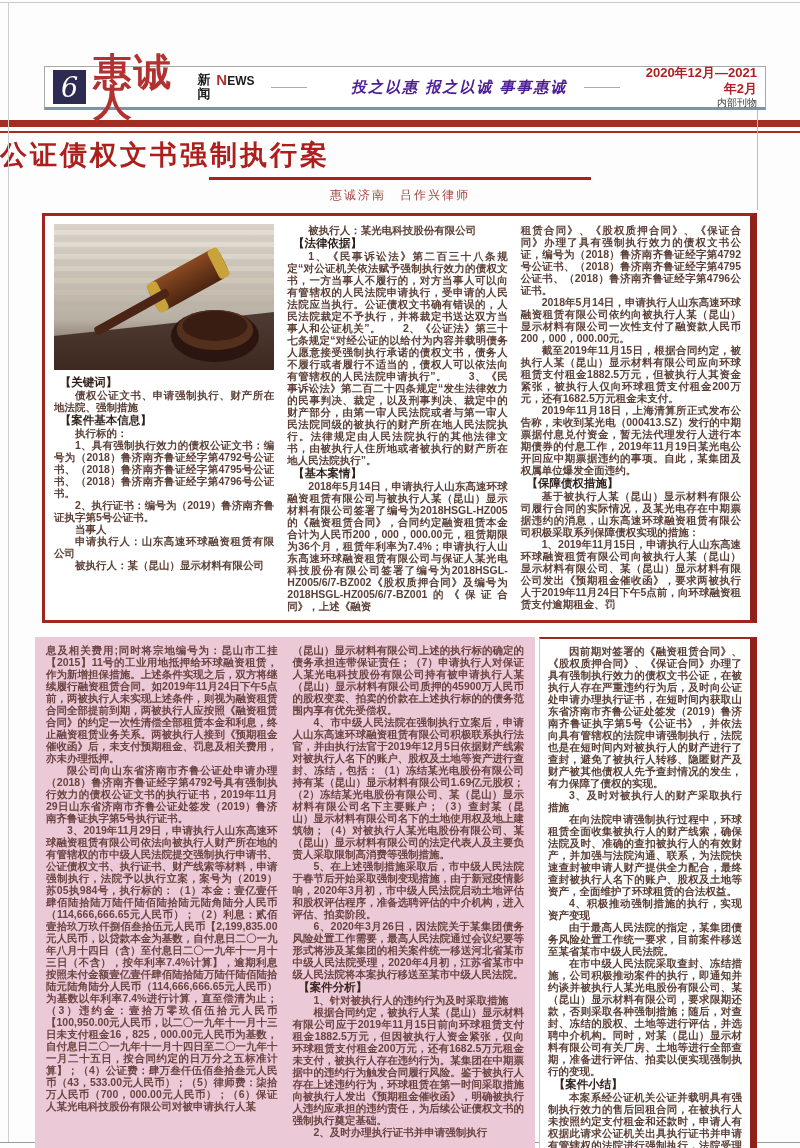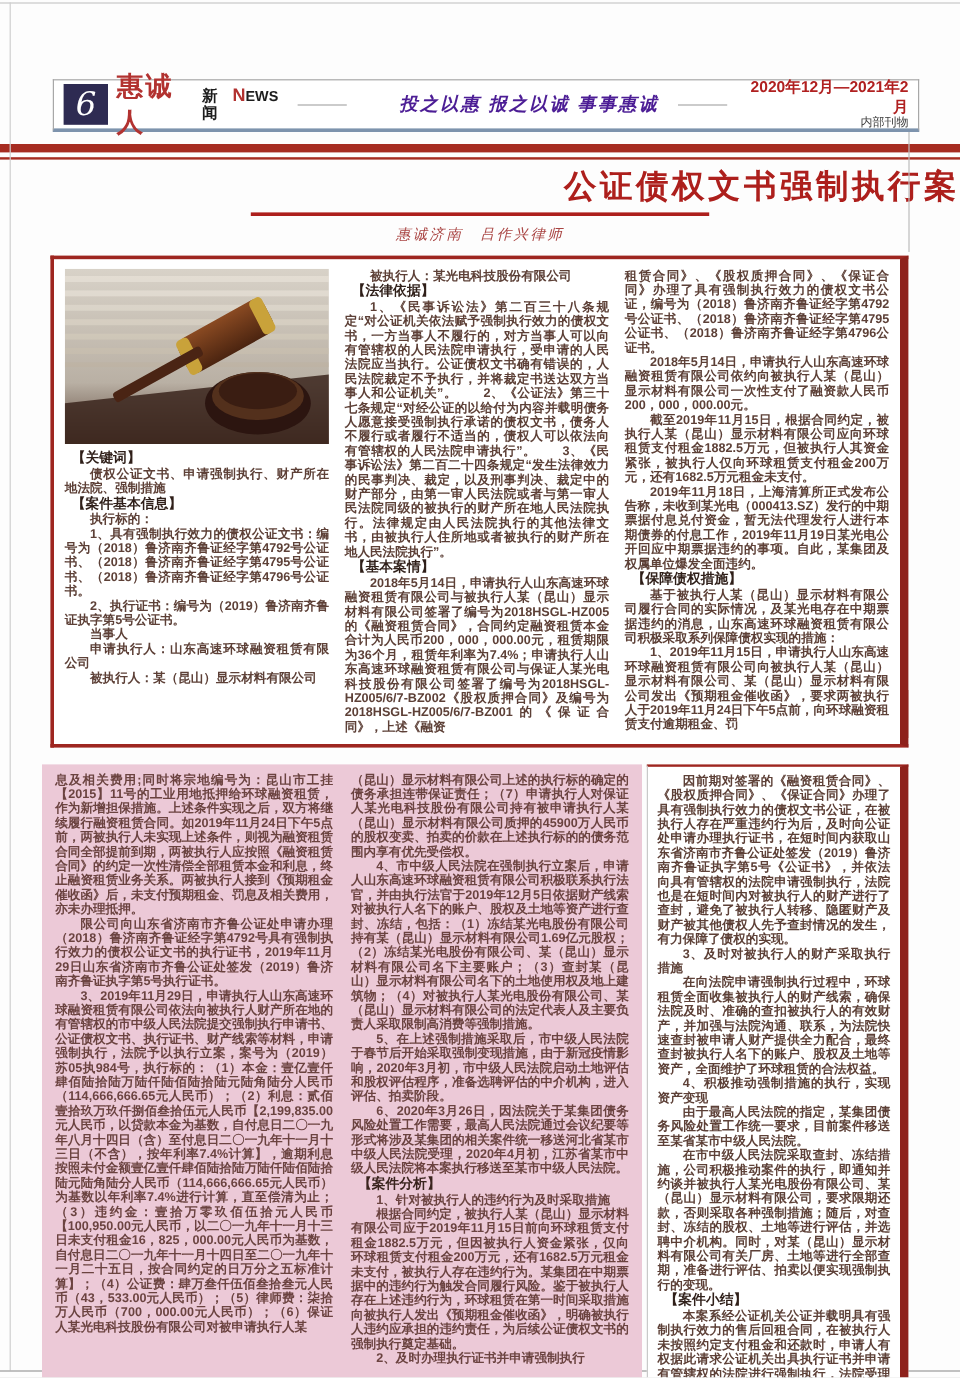--- a/index.html
+++ b/index.html
@@ -10,38 +10,38 @@
   .frame-left{position:absolute;left:8px;top:2px;width:1px;height:1140px;background:#cfcfcf;}
   .frame-bottom{position:absolute;left:0;top:1142px;width:800px;height:1px;background:#9a9a9a;}
   .frame-right-seg{position:absolute;left:757px;top:106px;width:1px;height:104px;background:#bdbdbd;}
   .redbar-joint{position:absolute;left:750px;top:575px;width:7px;height:40px;background:#8e211b;z-index:0;}
 
   
   .header-band{margin:66px 34px 0 44px;height:40px;border:1px solid #a8a8a8;border-bottom:3px solid #7d93ad;
                display:flex;align-items:center;padding:0 8px;background:#fff;position:relative;z-index:1;}
   .pageno{width:40px;height:34px;background:#2e2b52;color:#fff;display:flex;align-items:center;justify-content:center;
           font-size:27px;font-style:italic;font-family:"DejaVu Serif",serif;}
-  .brand{margin-left:7px;color:#b23230;font-size:22px;font-weight:bold;line-height:30px;
+  .brand{margin-left:7px;color:#b23230;font-size:38px;font-weight:bold;line-height:30px;
          font-family:"DejaVu Serif",serif;letter-spacing:2px;}
   .brand-sub{margin-left:4px;display:flex;flex-direction:row;justify-content:center;}
   .brand-sub-cn{font-size:13px;font-weight:bold;color:#1c1c1c;letter-spacing:2px;line-height:14px;}
   .brand-sub-en{font-size:12px;font-weight:bold;color:#1c1c1c;line-height:13px;display:block;}
   .brand-sub-en::first-letter{color:#b23230;font-size:15px;}
   .hdash{width:44px;height:1px;background:#aaa;margin:0 16px;}
   .slogan{font-size:15px;font-weight:bold;font-style:italic;color:#4c1d95;letter-spacing:2px;white-space:nowrap;margin-left:28px;}
   .hright{margin-left:auto;text-align:right;line-height:1.25;}
   .hdate{color:#b02020;font-weight:bold;font-size:13px;}
   .hissue{color:#3c3c3c;font-size:10px;}
 
   .redbar1{margin-top:10px;height:7px;background:#a62c21;}
   .redbar2{margin-top:4px;height:2px;background:#a62c21;}
 
-  .title{margin-top:7px;text-align:right;font-size:27px;font-weight:bold;color:#ad1f1c;letter-spacing:3px;line-height:31px;}
+  .title{margin-top:7px;text-align:left;font-size:27px;font-weight:bold;color:#ad1f1c;letter-spacing:3px;line-height:31px;}
   .title-rule{width:382px;height:3px;background:#ad1f1c;margin:6px auto 0 auto;}
-  .byline{margin-top:7px;text-align:center;color:#a94442;font-size:12px;font-family:"DejaVu Serif",serif;font-style:italic;letter-spacing:2px;}
+  .byline{margin-top:7px;text-align:center;color:#a94442;font-size:12px;font-family:"DejaVu Serif",serif;letter-spacing:2px;}
 
   
   .top-box{position:relative;z-index:1;margin:9px 43px 0 42px;background:#fff;
            border:3px solid #9e2620;border-right:7px solid #8e211b;
            padding:8px 9px;display:flex;gap:13px;min-height:355px;}
   .col{flex:1;min-width:0;}
 
   .body-text, .t-para,.t-cont,.t-heading{font-size:10.5px;line-height:12px;text-align:justify;color:#5d4037;margin:0;font-weight:bold;}
   .t-para{text-indent:2em;}
   .t-cont{text-indent:0;}

